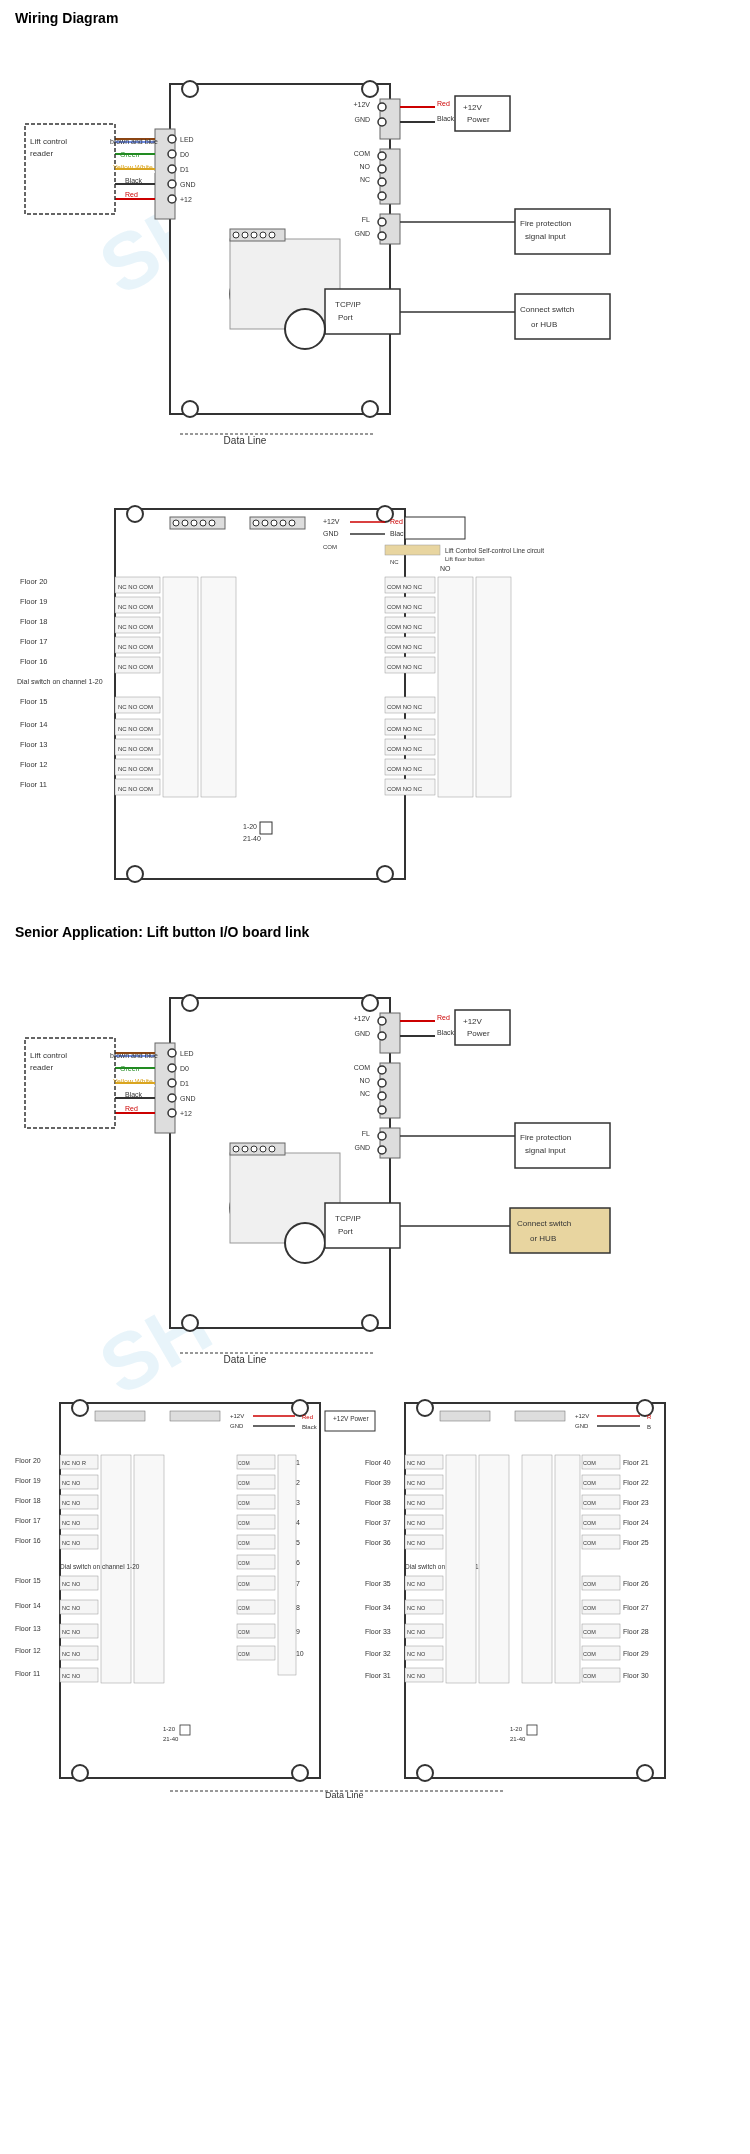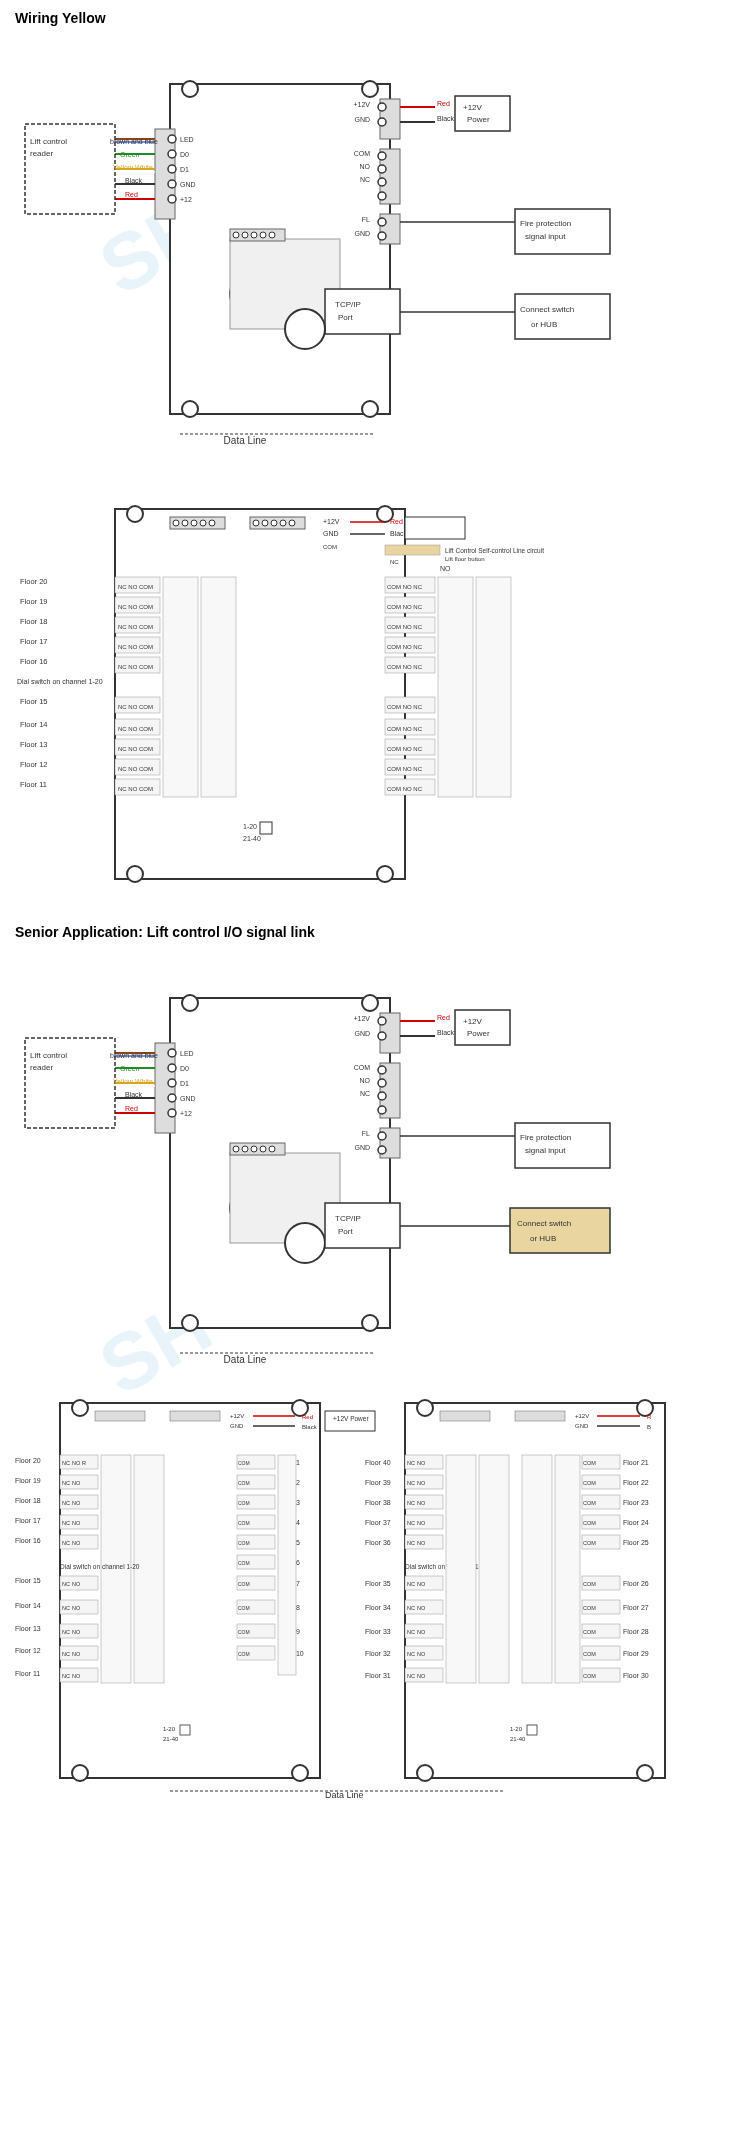--- a/index.html
+++ b/index.html
@@ -64,21 +64,21 @@
   </style>
 </head>
 <body>
 
 <div class="page-container">
 
   <div class="watermark">SH</div>
   <div class="watermark2">SH</div>
 
   <div>
-    <div class="section-title">Wiring Yellow</div>
+    <div class="section-title">Wiring Diagram</div>
 
     <div class="diagram-wrapper">
       <svg viewBox="0 0 720 430" class="diagram-svg">
 
         <rect x="155" y="50" width="220" height="330" fill="white" stroke="#333" stroke-width="2"></rect>
 
         <circle cx="175" cy="55" r="8" fill="white" stroke="#333" stroke-width="2"></circle>
 
         <circle cx="355" cy="55" r="8" fill="white" stroke="#333" stroke-width="2"></circle>
 
@@ -322,21 +322,21 @@
 
         <text x="425" y="102" font-size="7" fill="#333">NO</text>
 
       </svg>
     </div>
   </div>
 
   <div style="height: 25px;"></div>
 
   <div>
-    <div class="section-title">Senior Application: Lift control I/O signal link</div>
+    <div class="section-title">Senior Application: Lift button I/O board link</div>
 
     <div class="diagram-wrapper">
       <svg viewBox="0 0 720 430" class="diagram-svg">
 
         <rect x="155" y="50" width="220" height="330" fill="white" stroke="#333" stroke-width="2"></rect>
 
         <circle cx="175" cy="55" r="8" fill="white" stroke="#333" stroke-width="2"></circle>
         <circle cx="355" cy="55" r="8" fill="white" stroke="#333" stroke-width="2"></circle>
         <circle cx="175" cy="375" r="8" fill="white" stroke="#333" stroke-width="2"></circle>
         <circle cx="355" cy="375" r="8" fill="white" stroke="#333" stroke-width="2"></circle>

